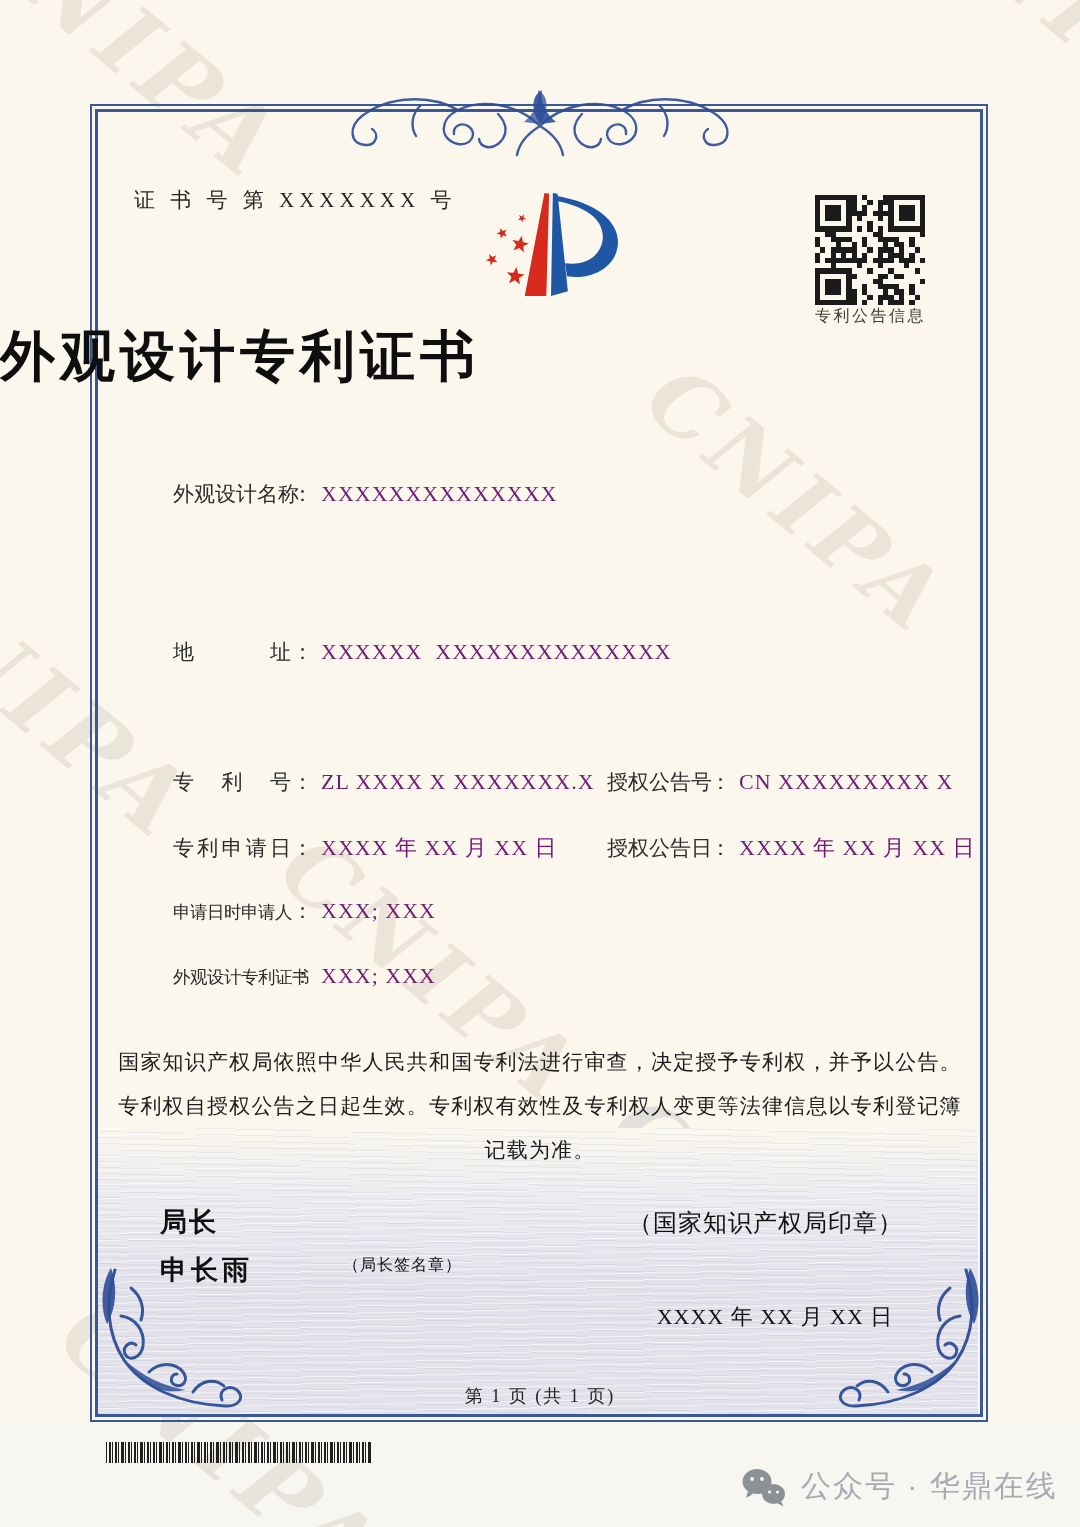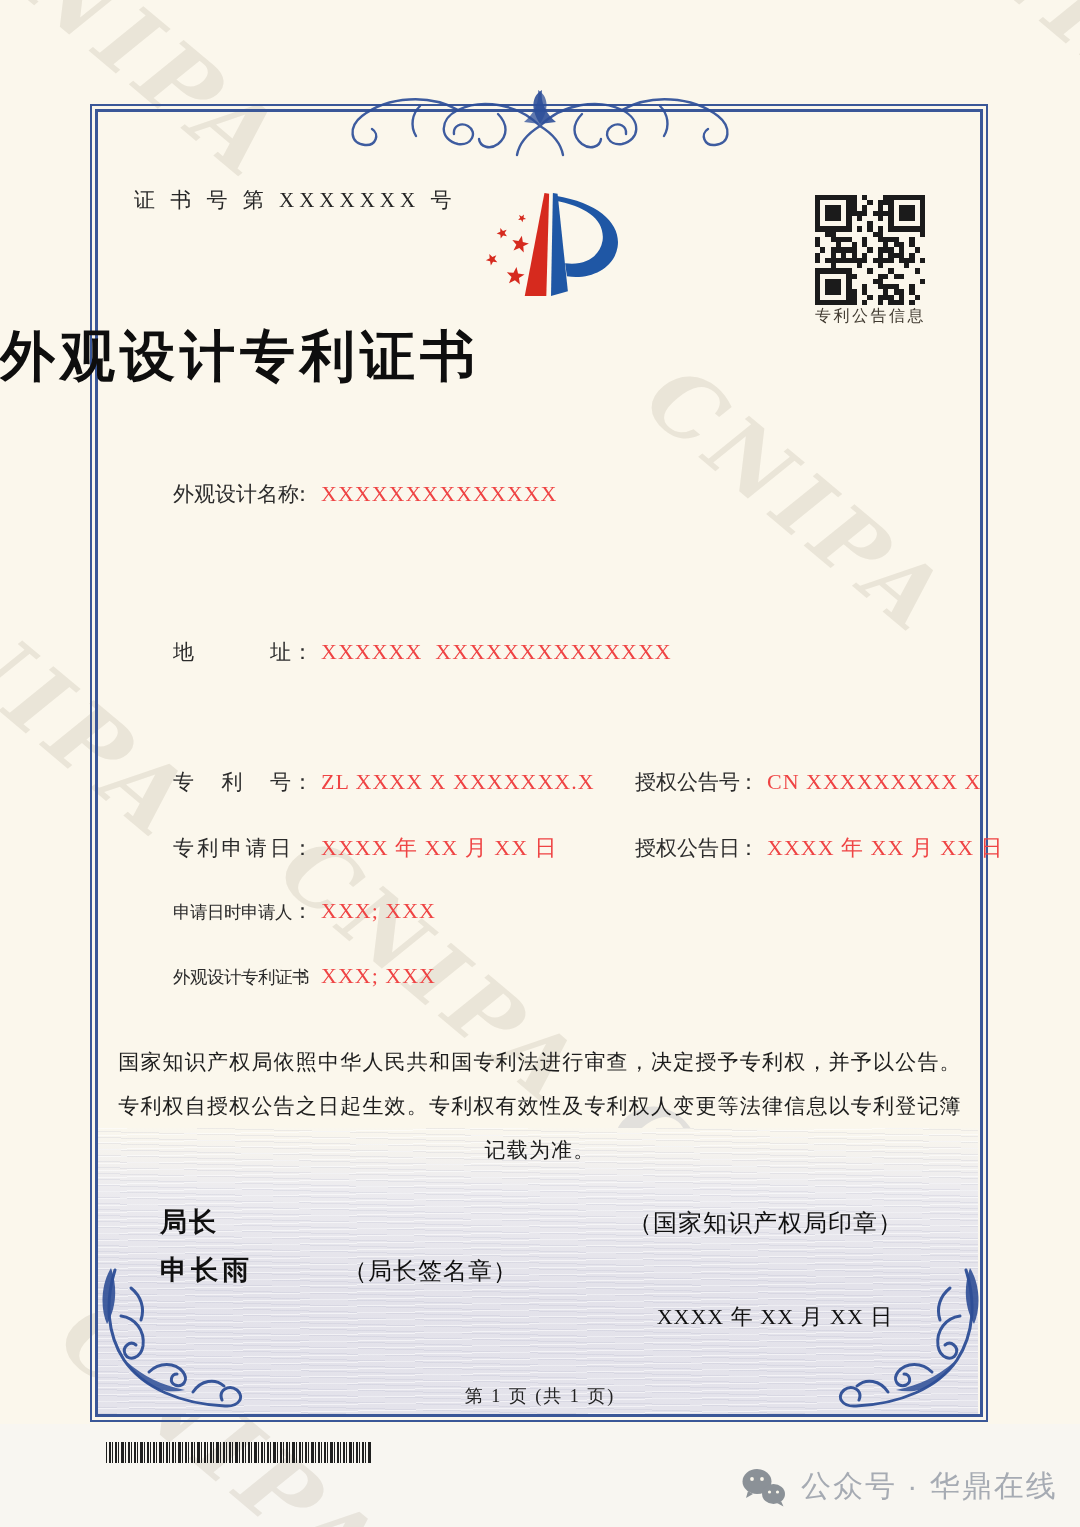--- a/index.html
+++ b/index.html
@@ -41,40 +41,40 @@
   .cert-no{position:absolute;left:134px;top:186px;font-size:21px;letter-spacing:5px;color:#262626;z-index:5;white-space:pre;}
   .logo{position:absolute;left:456px;top:176px;width:190px;height:150px;z-index:5;}
   .qr{position:absolute;left:815px;top:195px;width:110px;height:110px;z-index:5;}
   .qr-label{position:absolute;left:793px;top:306px;width:155px;text-align:center;font-size:16px;
             letter-spacing:2.5px;color:#403a30;z-index:5;}
   .title{position:absolute;left:0;right:0;top:320px;text-align:left;font-size:55px;font-weight:700;
          letter-spacing:5px;color:#0e0e0e;z-index:5;}
 
   
   .frow{position:absolute;left:152px;z-index:5;white-space:pre;color:#2b2b2b;font-size:21px;}
-  .frow.rcol{left:614px;}
+  .frow.rcol{left:586px;}
   .flabel{display:inline-block;width:118px;text-align:justify;text-align-last:justify;vertical-align:baseline;}
   .frow.rcol .flabel{width:102px;}
   .flabel.long{font-size:17.5px;letter-spacing:-0.5px;}
   .colon{display:inline-block;margin:0 8px 0 1px;}
-  .fvalue{font-size:22px;color:#ef4444;letter-spacing:1px;}
+  .fvalue{font-size:22px;color:#701a75;letter-spacing:1px;}
 
   .r1{top:455px;} .r2{top:548px;} .r3{top:613px;} .r4{top:678px;}
   .r5{top:743px;} .r6{top:808px;} .r7{top:872px;} .r8{top:937px;}
 
   
   .notice{position:absolute;left:108px;width:864px;top:1040px;z-index:5;text-align:center;
           font-size:21px;line-height:44px;letter-spacing:1.2px;color:#1d1d1d;}
 
   
   .sig{z-index:5;position:absolute;color:#101010;}
   .g-title{left:160px;top:1204px;font-family:"Liberation Sans","DejaVu Sans",sans-serif;font-weight:700;font-size:27px;letter-spacing:2px;}
   .seal-note{left:628px;top:1207px;font-size:24px;letter-spacing:1px;text-align:center;}
   .g-name{left:160px;top:1252px;font-family:"Liberation Sans","DejaVu Sans",sans-serif;font-weight:700;font-size:27px;letter-spacing:4px;}
-  .sign-note{left:343px;top:1255px;font-size:24px;letter-spacing:1px;}
+  .sign-note{left:343px;top:1255px;font-size:16px;letter-spacing:1px;}
   .issue-date{left:650px;top:1302px;width:250px;text-align:center;font-size:22px;letter-spacing:1px;white-space:pre;}
   .page-num{left:0;right:0;top:1384px;text-align:center;font-size:18px;letter-spacing:2px;color:#222;}
 
   
   .barcode{position:absolute;left:106px;top:1442px;height:21px;z-index:5;font-size:0;white-space:nowrap;}
   .barcode i{display:inline-block;height:21px;background:#1f1f1f;}
   .wxrow{position:absolute;left:740px;top:1466px;display:flex;align-items:center;gap:13px;z-index:5;
          color:#a6abb3;font-family:"Liberation Sans","DejaVu Sans",sans-serif;font-size:30px;letter-spacing:2px;}
 </style>
 </head>

